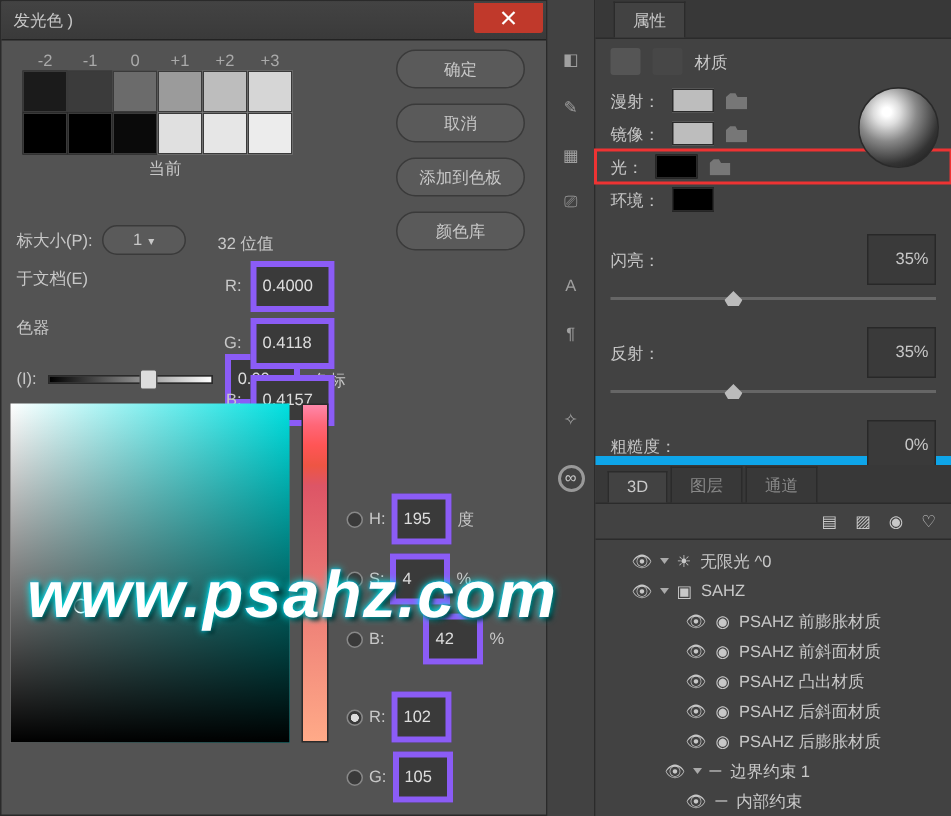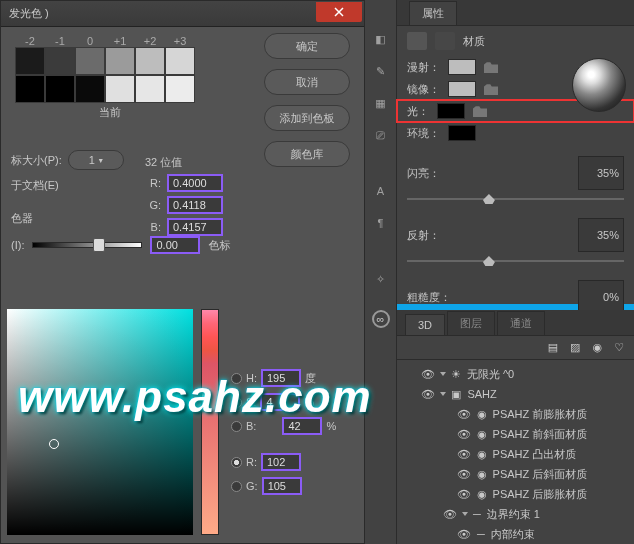--- a/index.html
+++ b/index.html
@@ -11,21 +11,21 @@
 .dlg-body{padding:8px 10px;position:relative;height:calc(100% - 26px)}
 .sw-row{display:flex}
 .sw-nums{display:flex}
 .sw-nums span{width:30px;text-align:center;color:#aaa}
 .sw-cell{width:30px;height:28px;border:1px solid #3a3a3a}
 .lbl-new{margin-left:88px;margin-bottom:2px}
 .lbl-cur{margin-left:88px;margin-top:2px}
 .btns{position:absolute;right:14px;top:6px;display:flex;flex-direction:column;gap:10px}
 .btn{width:86px;height:26px;background:#5a5a5a;border:1px solid #3a3a3a;border-radius:14px;display:flex;align-items:center;justify-content:center;cursor:pointer}
 .row-small{display:flex;align-items:center;gap:6px;margin-top:4px}
-.num-input{background:#3a3a3a;border:2px solid #8b5cf6;width:56px;height:18px;padding:0 4px;color:#ddd}
+.num-input{background:#3a3a3a;border:4px solid #8b5cf6;width:56px;height:34px;padding:0 4px;color:#ddd}
 .select{background:#5a5a5a;border:1px solid #3a3a3a;border-radius:10px;width:56px;height:20px;display:flex;align-items:center;justify-content:center;gap:4px}
 .rgb-block{position:absolute;left:144px;top:128px}
 .rgb-row{display:flex;align-items:center;gap:6px;margin-bottom:4px}
 .rgb-row span.lbl{width:16px;text-align:right}
 .sec-label{margin-top:18px}
 .slider-row{display:flex;align-items:center;gap:8px;margin-top:10px}
 .slider-track{position:relative;width:110px;height:6px;background:linear-gradient(to right,#000,#fff);border:1px solid #2a2a2a}
 .slider-knob{position:absolute;top:-5px;width:12px;height:14px;background:#ddd;border:1px solid #555;border-radius:2px}
 .picker-area{position:absolute;left:6px;bottom:8px;display:flex;gap:8px}
 .sv-box{width:186px;height:226px;position:relative;background:linear-gradient(to top,#000,transparent),linear-gradient(to right,#fff,#00e0e0)}

